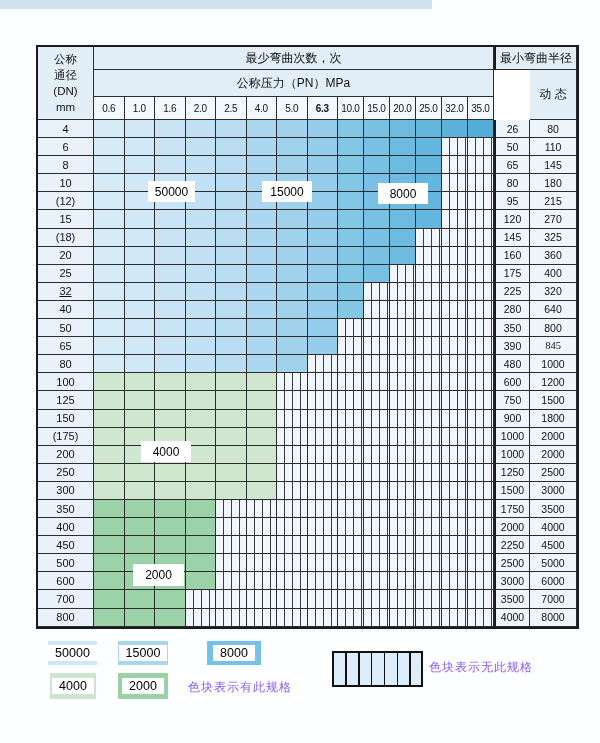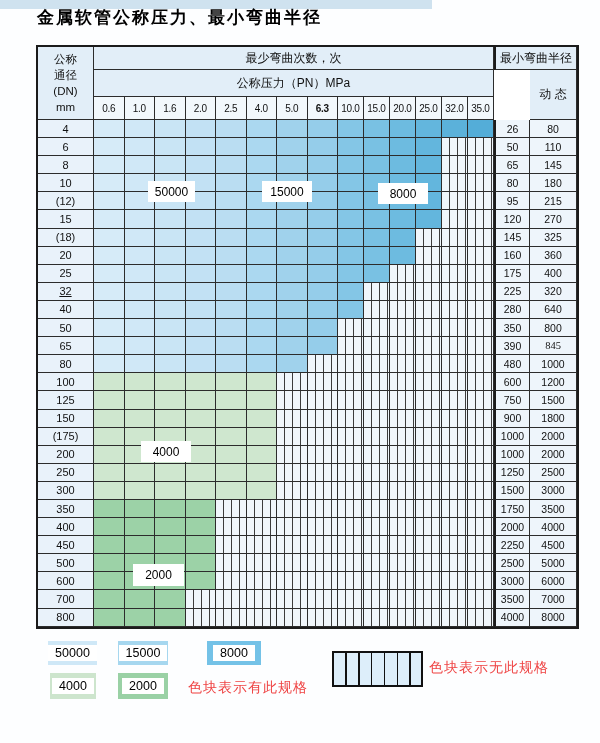--- a/index.html
+++ b/index.html
@@ -30,32 +30,31 @@
   .ov{position:absolute;background:#ffffff;display:flex;align-items:center;justify-content:center;
       font-size:12px;color:#000;}
   #ov-50000{left:148px;top:181px;width:47px;height:21px;}
   #ov-15000{left:262px;top:181px;width:50px;height:21px;}
   #ov-8000{left:378px;top:183px;width:50px;height:21px;}
   #ov-4000{left:141px;top:441px;width:50px;height:21px;}
   #ov-2000{left:133px;top:564px;width:51px;height:22px;}
   
   .leg-swatch{position:absolute;display:flex;align-items:center;justify-content:center;}
   .leg-swatch .inner{background:#fff;padding:1px 7px;font-size:12.5px;color:#000;}
-  .leg-text{position:absolute;font-size:14px;color:#ef4444;letter-spacing:1px;}
+  .leg-text{position:absolute;font-size:12px;color:#8b5cf6;letter-spacing:1px;}
   #leg-has{left:188px;top:679px;}
   #leg-no{left:429px;top:659px;}
   .nospec-box{position:absolute;left:332px;top:651px;width:91px;height:36px;border:2px solid #111;
       box-sizing:border-box;background:repeating-linear-gradient(to right,#ddeefa 0px,#ddeefa 11.5px,#111 11.5px,#111 12.8px);}
 </style>
 </head>
 <body>
 
 <div class="page">
   <div class="top-strip"></div>
-  <h1 class="title">金属软管公称压力、最小弯曲半径</h1>
 
   <div class="tbl">
     <div class="c hd h-dn">
       <span>公称</span>
       <span>通径</span>
       <span>(DN)</span>
       <span>mm</span>
     </div>
     <div class="c hd h-cycles">最少弯曲次数，次</div>
     <div class="c hd h-pressure">公称压力（PN）MPa</div>

